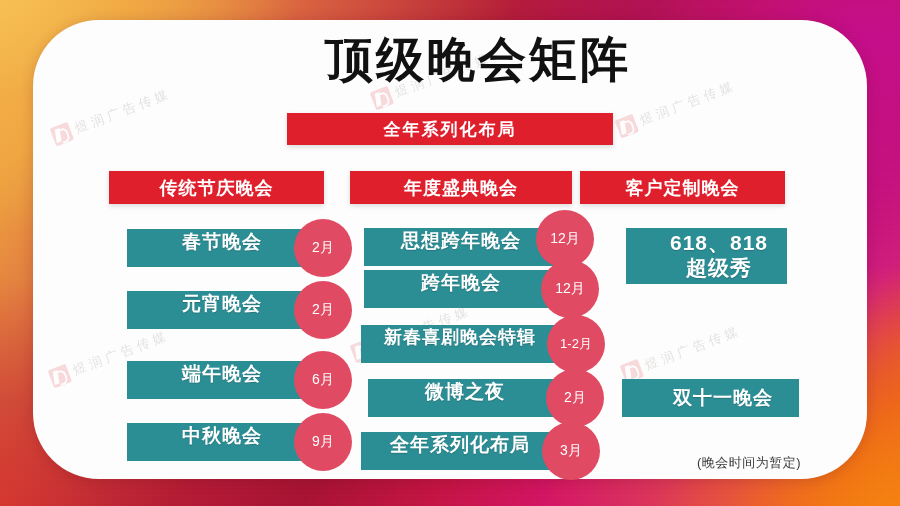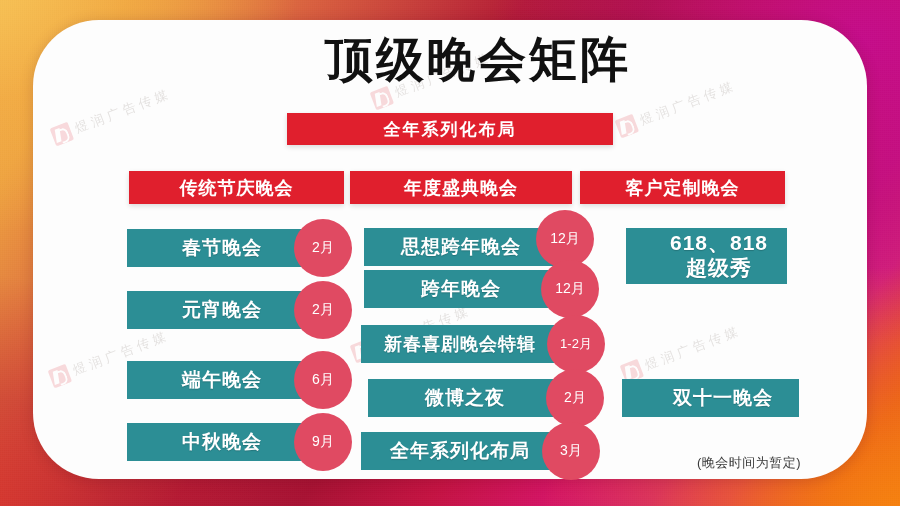--- a/index.html
+++ b/index.html
@@ -175,37 +175,37 @@
     align-items: center;
     justify-content: center;
     box-shadow: 0 2px 5px rgba(0,0,0,0.14);
   }
   .col-header span {
     color: #fff;
     font-size: 18px;
     font-weight: bold;
     letter-spacing: 1px;
   }
-  #col-header-0 { left: 129px;  top: 171px; width: 215px; }
+  #col-header-0 { left: 109px;  top: 171px; width: 215px; }
   #col-header-1 { left: 350px;  top: 171px; width: 222px; }
   #col-header-2 { left: 580px;  top: 171px; width: 205px; }
 
   
   .event-row {
     position: absolute;
     height: 38px;
   }
   .event-bar {
     position: absolute;
     left: 0;
     top: 0;
     height: 38px;
     background: #2c8e95;
     display: flex;
-    align-items: center;
+    align-items: flex-start;
     justify-content: center;
   }
   .event-bar span {
     color: #fff;
     font-size: 19px;
     font-weight: bold;
     letter-spacing: 1px;
     text-shadow: 0 1px 1px rgba(0,0,0,0.18);
   }
   .event-badge {

